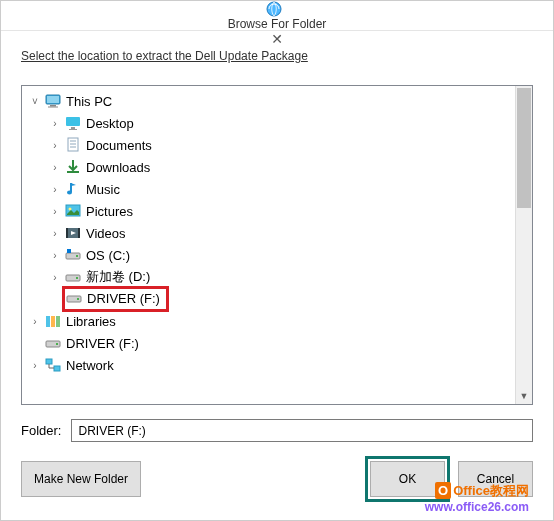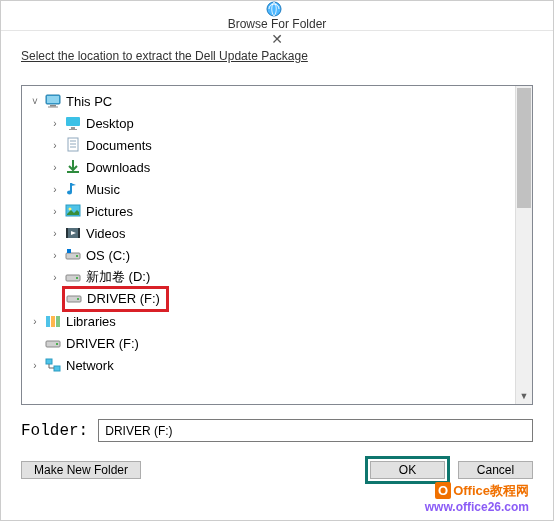--- a/index.html
+++ b/index.html
@@ -23,25 +23,25 @@
     
     .tree-item { display: flex; align-items: center; height: 22px; padding-left: 6px; cursor: pointer; white-space: nowrap; }
     .tree-item .expander { width: 14px; height: 14px; display: flex; align-items: center; justify-content: center; color: #666; font-size: 10px; margin-right: 2px; flex-shrink: 0; }
     .tree-item .indent { flex-shrink: 0; }
     .tree-item .node-icon { width: 18px; height: 18px; margin-right: 4px; flex-shrink: 0; display: flex; align-items: center; justify-content: center; }
     .tree-item .label { font-size: 13px; color: #000; }
     
     .highlighted { border: 3px solid #d92027; padding: 0 6px 2px 0; display: inline-flex; align-items: center; height: 26px; margin-left: -2px; }
     
     .folder-row { display: flex; align-items: center; margin: 14px 20px 0 20px; }
-    .folder-row .lbl { font-size: 16px; margin-right: 10px; font-family: Liberation Mono, monospace; }
+    .folder-row .lbl { font-size: 13px; margin-right: 10px; }
     .folder-input { flex: 1; border: 1px solid #7a7a7a; padding: 4px 6px; font-size: 12px; font-family: inherit; height: 23px; }
     
     .button-row { display: flex; align-items: center; margin: 14px 20px 0 20px; gap: 8px; }
-    .btn { border: 1px solid #adadad; background: #e1e1e1; padding: 1px 12px; font-size: 12px; font-family: inherit; cursor: pointer; min-width: 75px; }
+    .btn { border: 1px solid #adadad; background: #e1e1e1; padding: 10px 12px; font-size: 12px; font-family: inherit; cursor: pointer; min-width: 75px; }
     .spacer { flex: 1; }
     .ok-highlight { border: 3px solid #0f766e; padding: 2px; }
     
     .watermark { position: absolute; right: 24px; bottom: 6px; text-align: right; font-size: 13px; font-weight: bold; pointer-events: none; }
     .watermark .line1 { color: #f07000; }
     .watermark .line1 .orange { background: #f07000; color: #fff; padding: 1px 3px; border-radius: 2px; margin-right: 2px; }
     .watermark .line2 { color: #8b5cf6; font-size: 12px; }
   </style>
 </head>
 <body>

